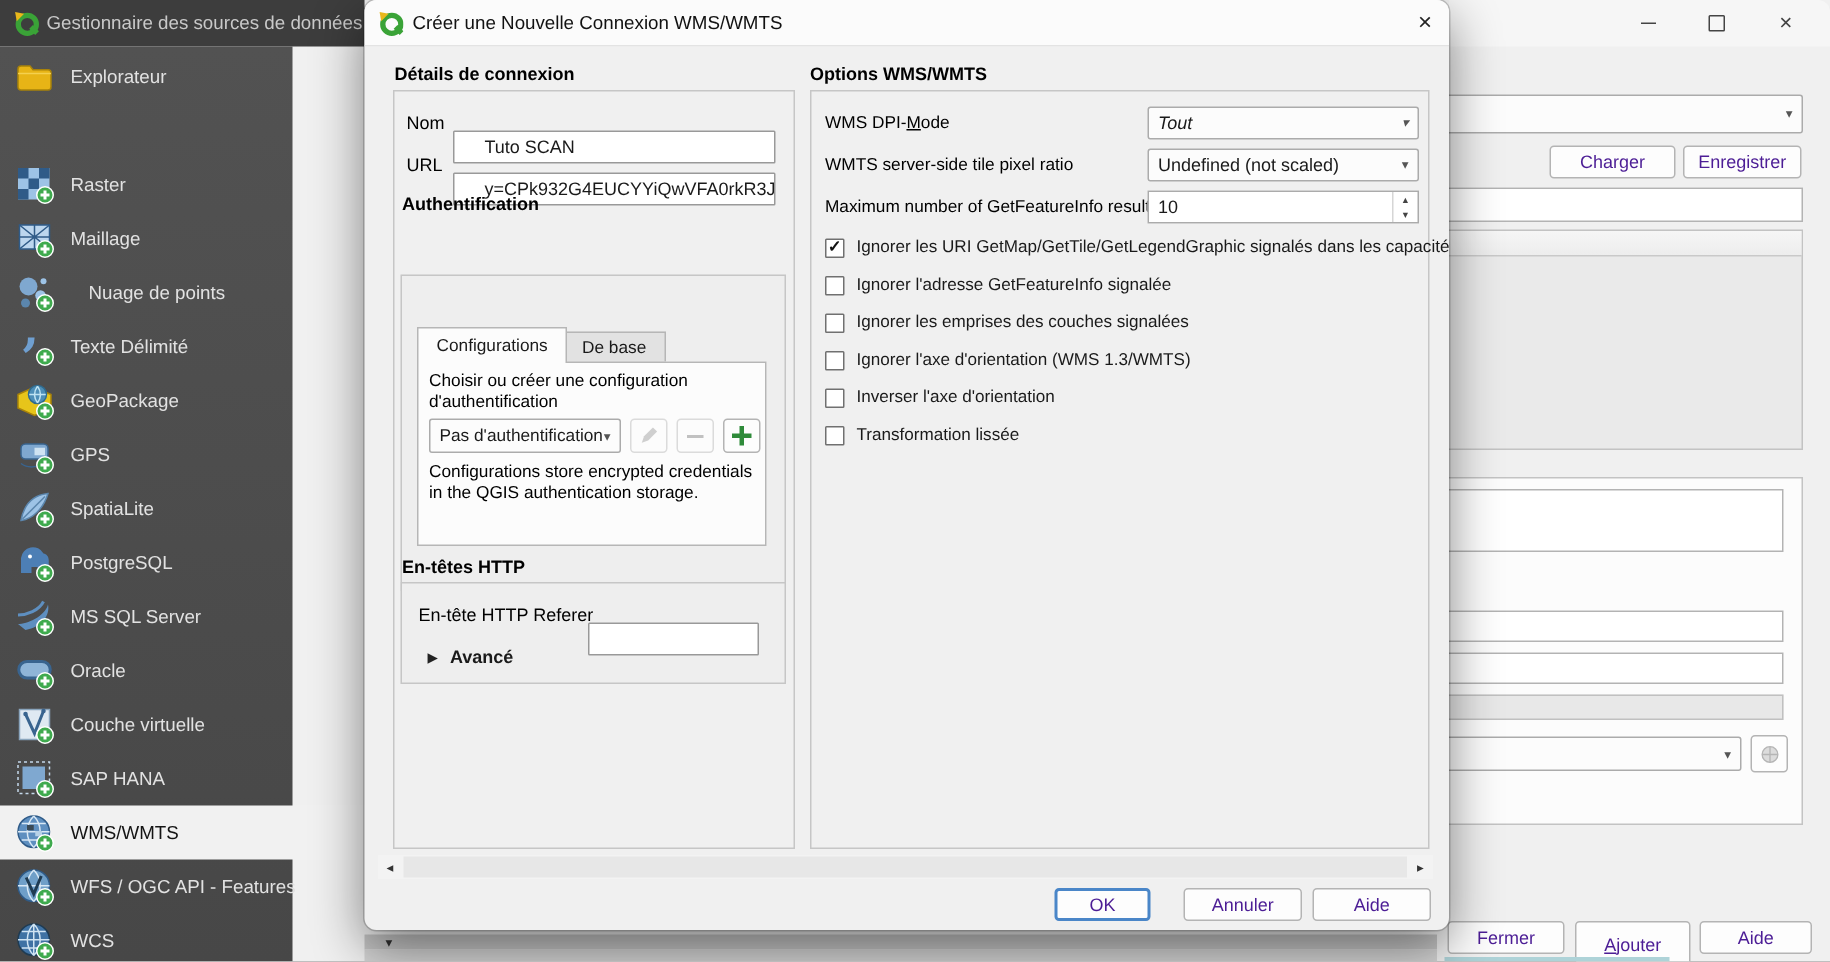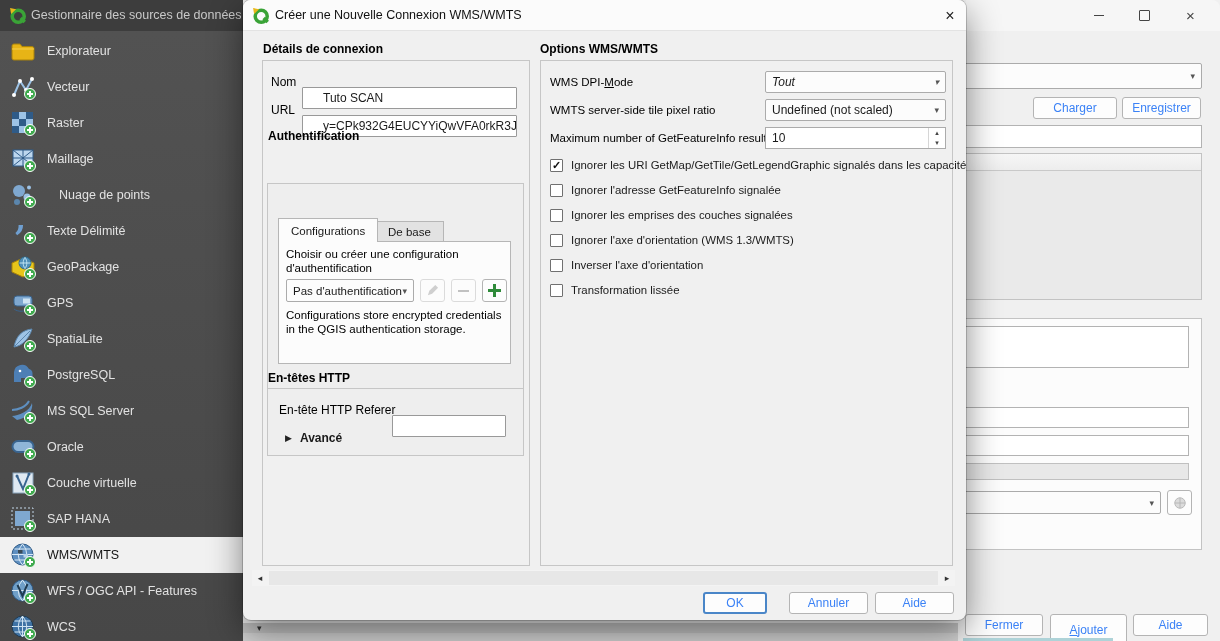--- a/index.html
+++ b/index.html
@@ -7,31 +7,31 @@
     font-family:"Liberation Sans",sans-serif;font-size:12px;color:#1a1a1a;background:#f0f0f0;}
   .abs{position:absolute;}
   
   .bg-titlebar-left{position:absolute;left:0;top:0;width:243px;height:31px;background:#3d3d3d;}
   .bg-title-text{position:absolute;left:31px;top:0;line-height:31px;color:#c9c9c9;font-size:12.5px;white-space:nowrap;}
   .bg-titlebar-right{position:absolute;left:966px;top:0;width:254px;height:31px;background:#f6f6f6;border-radius:0 8px 0 0;}
   .win-btn{position:absolute;top:7px;width:17px;height:17px;display:flex;align-items:center;justify-content:center;color:#444;}
   .min-glyph{width:10px;height:1.5px;background:#444;}
   .max-glyph{width:9px;height:9px;border:1px solid #444;border-radius:1px;}
   .close-glyph{font-size:15px;line-height:15px;color:#444;}
-  .sidebar{position:absolute;left:0;top:31px;width:243px;height:610px;background:linear-gradient(#525252,#474747);}
+  .sidebar{position:absolute;left:0;top:31px;width:195px;height:610px;background:linear-gradient(#525252,#474747);}
   .side-item{position:absolute;left:0;width:243px;height:36px;display:flex;align-items:center;gap:11px;padding-left:10px;box-sizing:border-box;color:#e2e2e2;cursor:default;}
   .side-item.selected{background:#f1f1f1;color:#141414;}
   .side-icon{width:26px;height:26px;flex:0 0 26px;}
   .side-label{font-size:12.5px;white-space:nowrap;}
   .panel-border{border:1px solid #c3c3c3;box-sizing:border-box;}
   .bg-field{position:absolute;background:#ffffff;border:1px solid #b3b3b3;box-sizing:border-box;}
   .bg-field.disabled{background:#e8e8e8;border-color:#c0c0c0;}
   .combo{background:#fcfcfc;border:1px solid #ababab;border-radius:2px;box-sizing:border-box;display:flex;align-items:center;padding:0 18px 0 6px;overflow:hidden;white-space:nowrap;}
   .combo .arr{position:absolute;right:6px;top:50%;transform:translateY(-52%);font-size:9px;color:#555;}
-  .btn{background:#fdfdfd;border:1px solid #b4b4b4;border-radius:3px;box-sizing:border-box;display:flex;align-items:center;justify-content:center;font-size:12px;color:#3b82f6;cursor:default;}
+  .btn{background:#fdfdfd;border:1px solid #b4b4b4;border-radius:3px;box-sizing:border-box;display:flex;align-items:center;justify-content:center;font-size:12px;color:#4c1d95;cursor:default;}
   .btn.default{border:2px solid #4a86c8;}
   .strip1{position:absolute;left:243px;top:623px;width:715px;height:10px;background:#c6c6c6;}
   .strip2{position:absolute;left:243px;top:633px;width:715px;height:8px;background:#d4d4d4;}
   .taskbar-hint{position:absolute;left:963px;top:638px;width:150px;height:3px;background:#aed3d8;}
   
   .dialog{position:absolute;left:243px;top:0;width:723px;height:620px;background:#f0f0f0;border-radius:8px;
     box-shadow:0 12px 34px rgba(0,0,0,.48),0 0 0 1px rgba(0,0,0,.18);overflow:hidden;z-index:10;}
   .dlg-titlebar{position:absolute;left:0;top:0;width:100%;height:31px;background:#fbfbfb;border-bottom:1px solid #e3e3e3;box-sizing:border-box;}
   .dlg-title{position:absolute;left:32px;top:0;line-height:31px;font-size:12.5px;color:#111;white-space:nowrap;}
   .hdr{position:absolute;font-weight:bold;font-size:12px;color:#000;white-space:nowrap;}
@@ -94,32 +94,20 @@
     </div>
 
     <div class="sidebar" id="sidebar-list">
         <div class="side-item" style="top: 2px;">
           <span class="side-icon"><svg viewBox="0 0 26 26" width="26" height="26">
               <path d="M2 8c0-1 .7-2 2-2h6l2 2.5h10c1.2 0 2 .8 2 2V20c0 1.2-.8 2-2 2H4c-1.3 0-2-.9-2-2z" fill="#e7b416" stroke="#a8820a"></path>
               <path d="M2 11h22" stroke="#f4d04e"></path>
             </svg></span>
           <span class="side-label">Explorateur</span>
         </div>
-        <div class="side-item" style="top: 38px;">
-          <span class="side-icon"><svg viewBox="0 0 26 26" width="26" height="26">
-              <path d="M4 21 10 7l6 9 6-11" fill="none" stroke="#9dc3e6" stroke-width="2"></path>
-              <circle cx="4" cy="21" r="2" fill="#fff"></circle>
-              <circle cx="10" cy="7" r="2" fill="#fff"></circle>
-              <circle cx="16" cy="16" r="2" fill="#fff"></circle>
-              <circle cx="22" cy="5" r="2" fill="#fff"></circle>
-              <circle cx="20" cy="20" r="5.5" fill="#3faa4e" stroke="#fff"></circle>
-              <path d="M20 17v6M17 20h6" stroke="#fff" stroke-width="2"></path>
-            </svg></span>
-          <span class="side-label">Vecteur</span>
-        </div>
         <div class="side-item" style="top: 74px;">
           <span class="side-icon"><svg viewBox="0 0 26 26" width="26" height="26">
               <rect x="2" y="2" width="21" height="21" fill="#9dc3e6"></rect>
               <rect x="2" y="2" width="7" height="7" fill="#2f5b88"></rect>
               <rect x="16" y="2" width="7" height="7" fill="#2f5b88"></rect>
               <rect x="9" y="9" width="7" height="7" fill="#2f5b88"></rect>
               <rect x="2" y="16" width="7" height="7" fill="#2f5b88"></rect>
               <rect x="16" y="16" width="7" height="7" fill="#2f5b88"></rect>
               <circle cx="20" cy="20" r="5.5" fill="#3faa4e" stroke="#fff"></circle>
               <path d="M20 17v6M17 20h6" stroke="#fff" stroke-width="2"></path>

